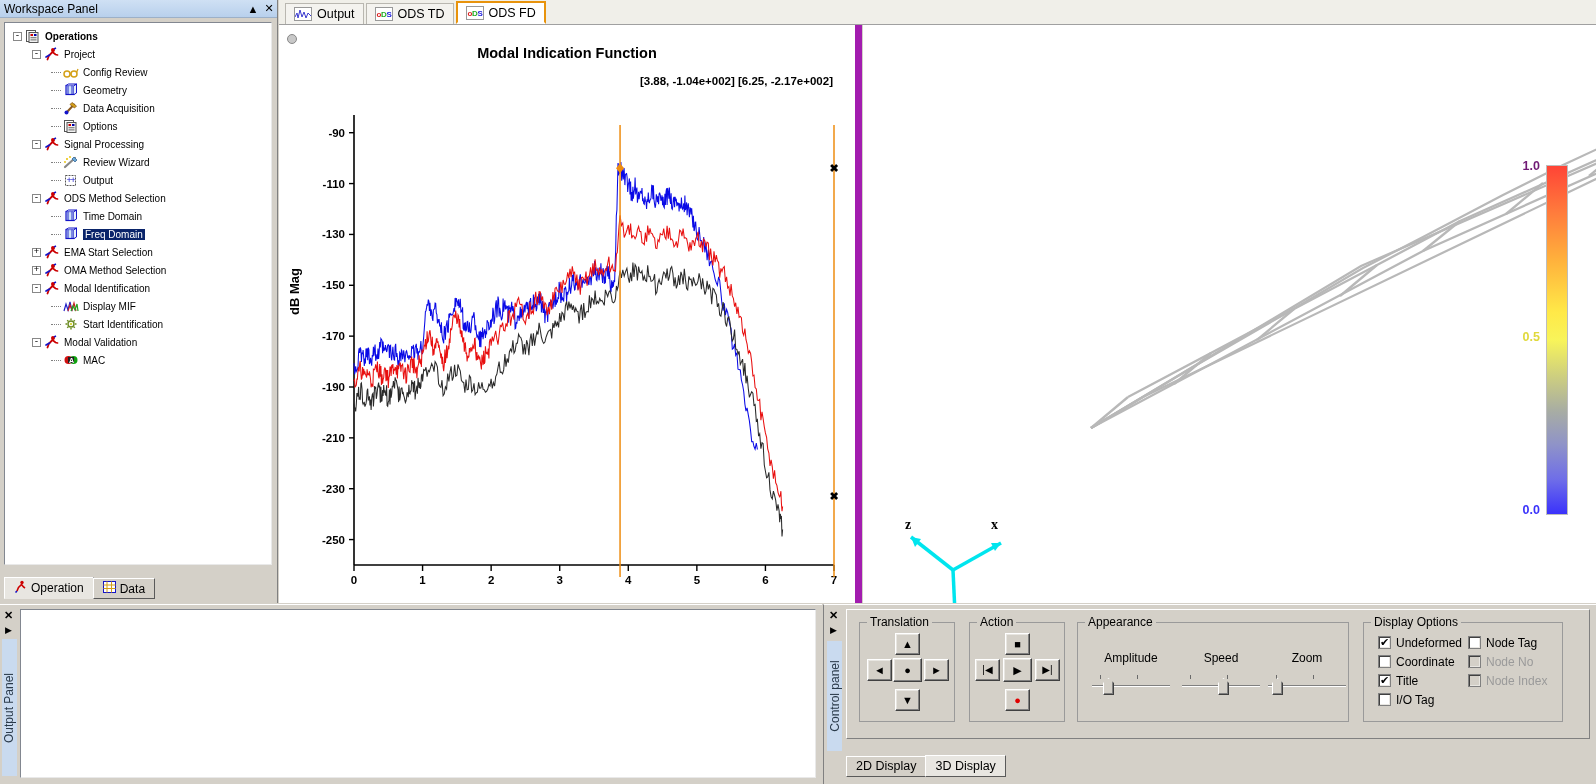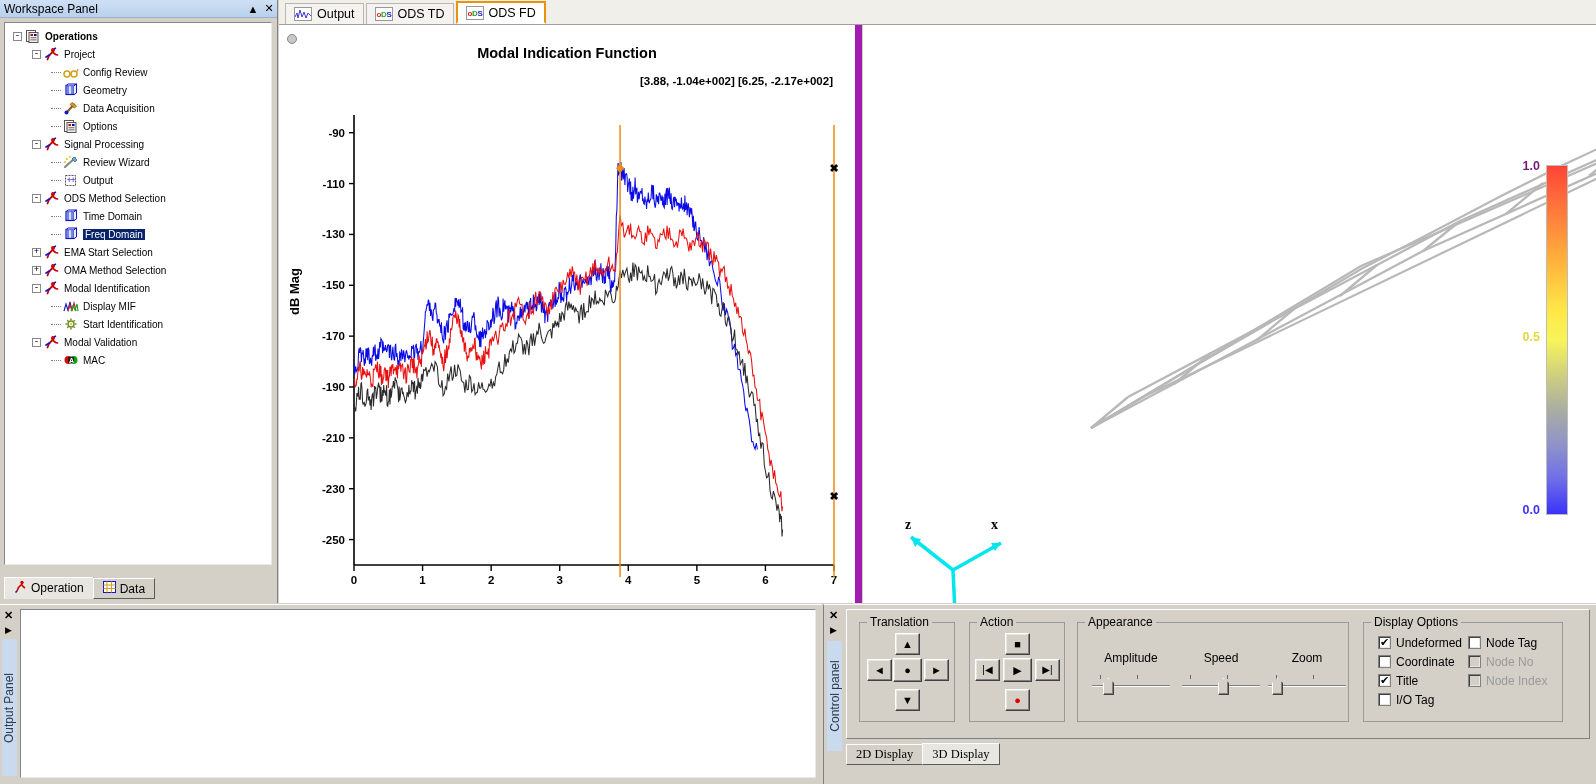--- a/index.html
+++ b/index.html
@@ -182,21 +182,21 @@
   .slider .slbl { position: absolute; top: -18px; left: 0; width: 78px; text-align: center; font-size: 12px;}
   .chk { display: flex; align-items: center; gap: 5px; height: 19px; font-size: 12px; }
   .chkbox {
     width: 13px; height: 13px; background: #fff; border: 1px solid #808080;
     box-shadow: inset 1px 1px 0 #404040, inset -1px -1px 0 #e8e6e1;
     display: flex; align-items: center; justify-content: center;
     font-size: 11px; line-height: 1; color: #000; font-family:"DejaVu Sans", sans-serif;
   }
   .chk.disabled, .chk.disabled .chkbox { color: #9a9a9a; }
   .chk.disabled .chkbox { background: #d4d0c8; }
-  .cp-tabs { position: absolute; left: 22px; bottom: 19px; height: 22px; display: flex; align-items: center; font-family: Liberation Serif, serif; }
+  .cp-tabs { position: absolute; left: 22px; bottom: 7px; height: 22px; display: flex; align-items: center; }
   .cp-tab {
     height: 21px; padding: 0 9px; display: flex; align-items: center;
     background: #d4d0c8; border: 1px solid #fff; border-right-color:#5a5a5a; border-bottom-color:#5a5a5a;
     font-size: 12.5px; margin-right: -1px;
   }
   .cp-tab.active { background: #e8e6e1; height: 22px; }
 </style>
 </head>
 <body>
 

